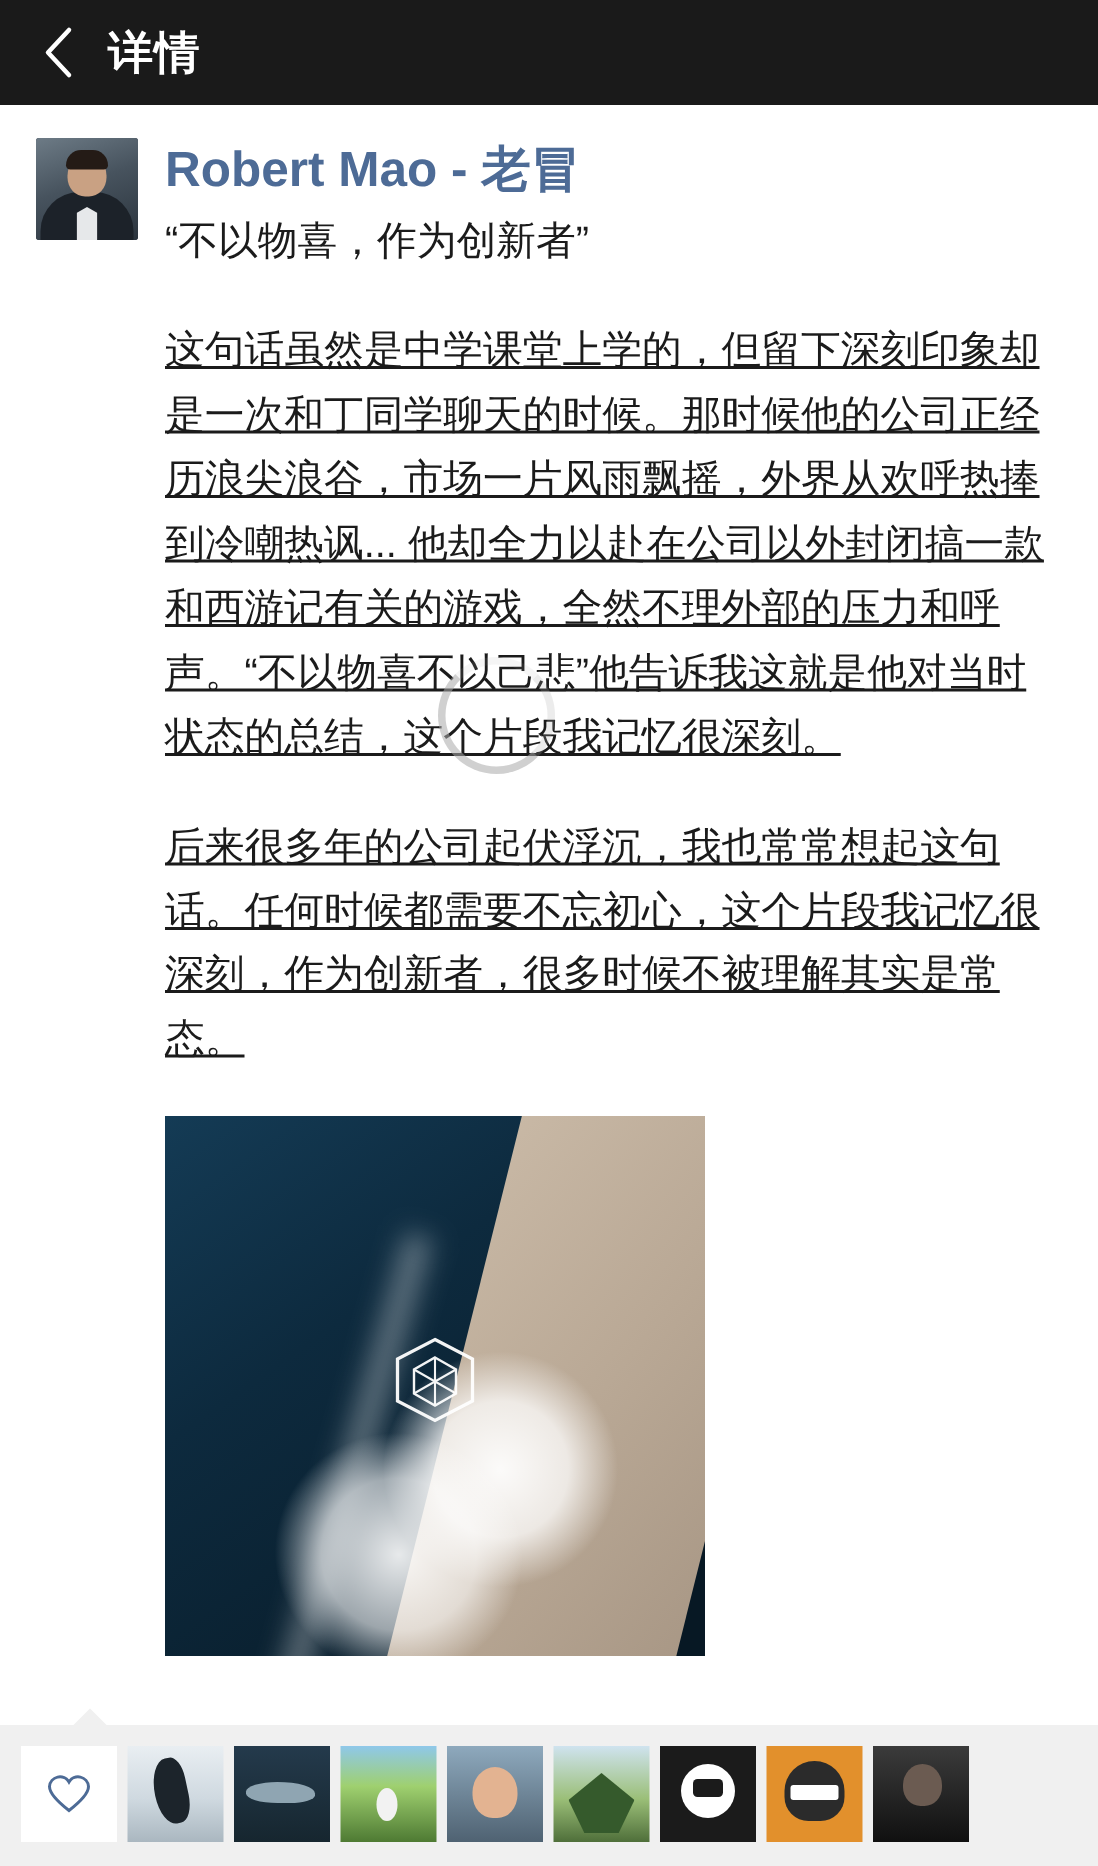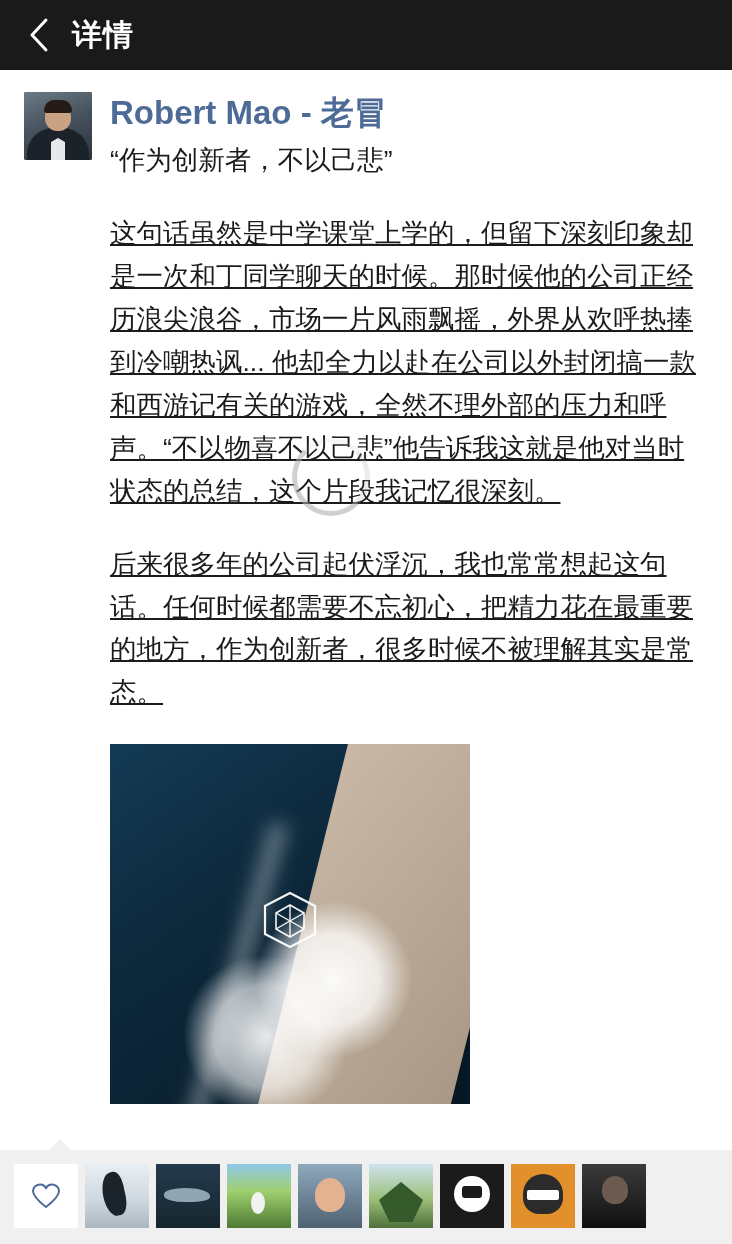--- a/index.html
+++ b/index.html
@@ -302,23 +302,23 @@
         <div class="av-bg"></div>
         <div class="av-body"></div>
         <div class="av-shirt"></div>
         <div class="av-head"></div>
         <div class="av-hair"></div>
       </div>
 
       <div class="post-body">
         <div class="author">Robert Mao - 老冒</div>
 
-        <div class="post-text">“作为创新者，不以己悲”</div>
+        <div class="post-text">“不以物喜，作为创新者”</div>
         <div class="post-text para">这句话虽然是中学课堂上学的，但留下深刻印象却是一次和丁同学聊天的时候。那时候他的公司正经历浪尖浪谷，市场一片风雨飘摇，外界从欢呼热捧到冷嘲热讽... 他却全力以赴在公司以外封闭搞一款和西游记有关的游戏，全然不理外部的压力和呼声。“不以物喜不以己悲”他告诉我这就是他对当时状态的总结，这个片段我记忆很深刻。</div>
-        <div class="post-text para">后来很多年的公司起伏浮沉，我也常常想起这句话。任何时候都需要不忘初心，把精力花在最重要的地方，作为创新者，很多时候不被理解其实是常态。</div>
+        <div class="post-text para">后来很多年的公司起伏浮沉，我也常常想起这句话。任何时候都需要不忘初心，这个片段我记忆很深刻，作为创新者，很多时候不被理解其实是常态。</div>
 
         <div class="post-image">
           <div class="sea"></div>
           <div class="sea-deep"></div>
           <div class="sand"></div>
           <div class="wave-edge"></div>
           <div class="foam1"></div>
           <div class="foam2"></div>
 
           <div class="logo-wrap">

